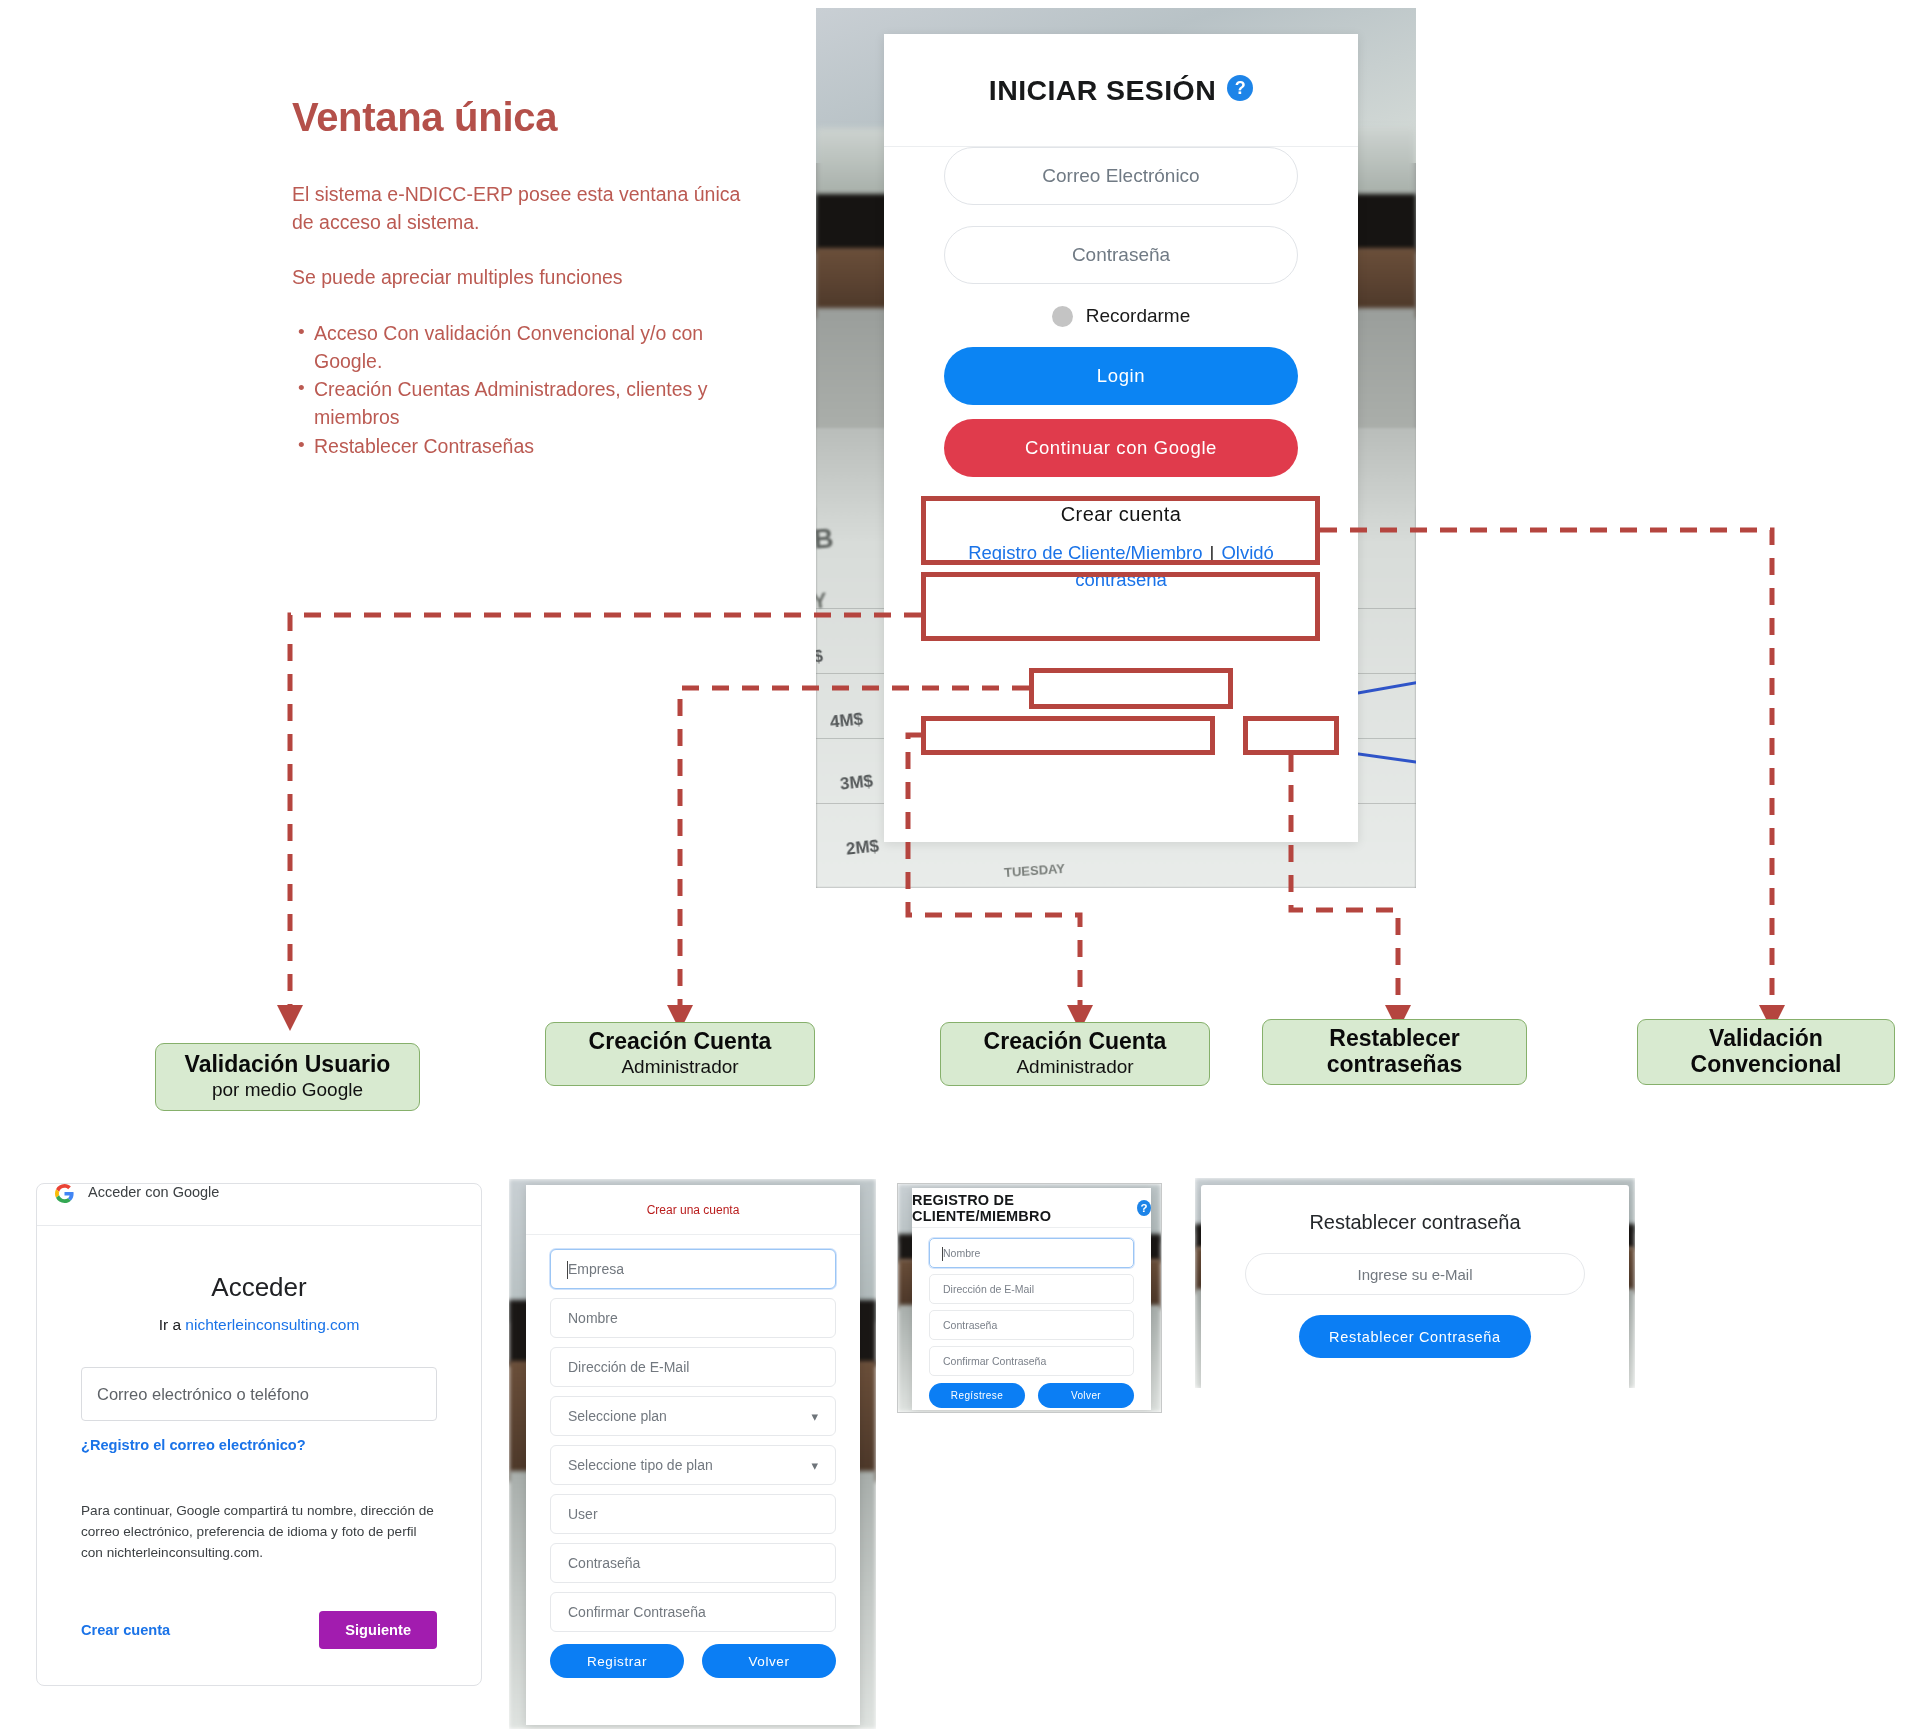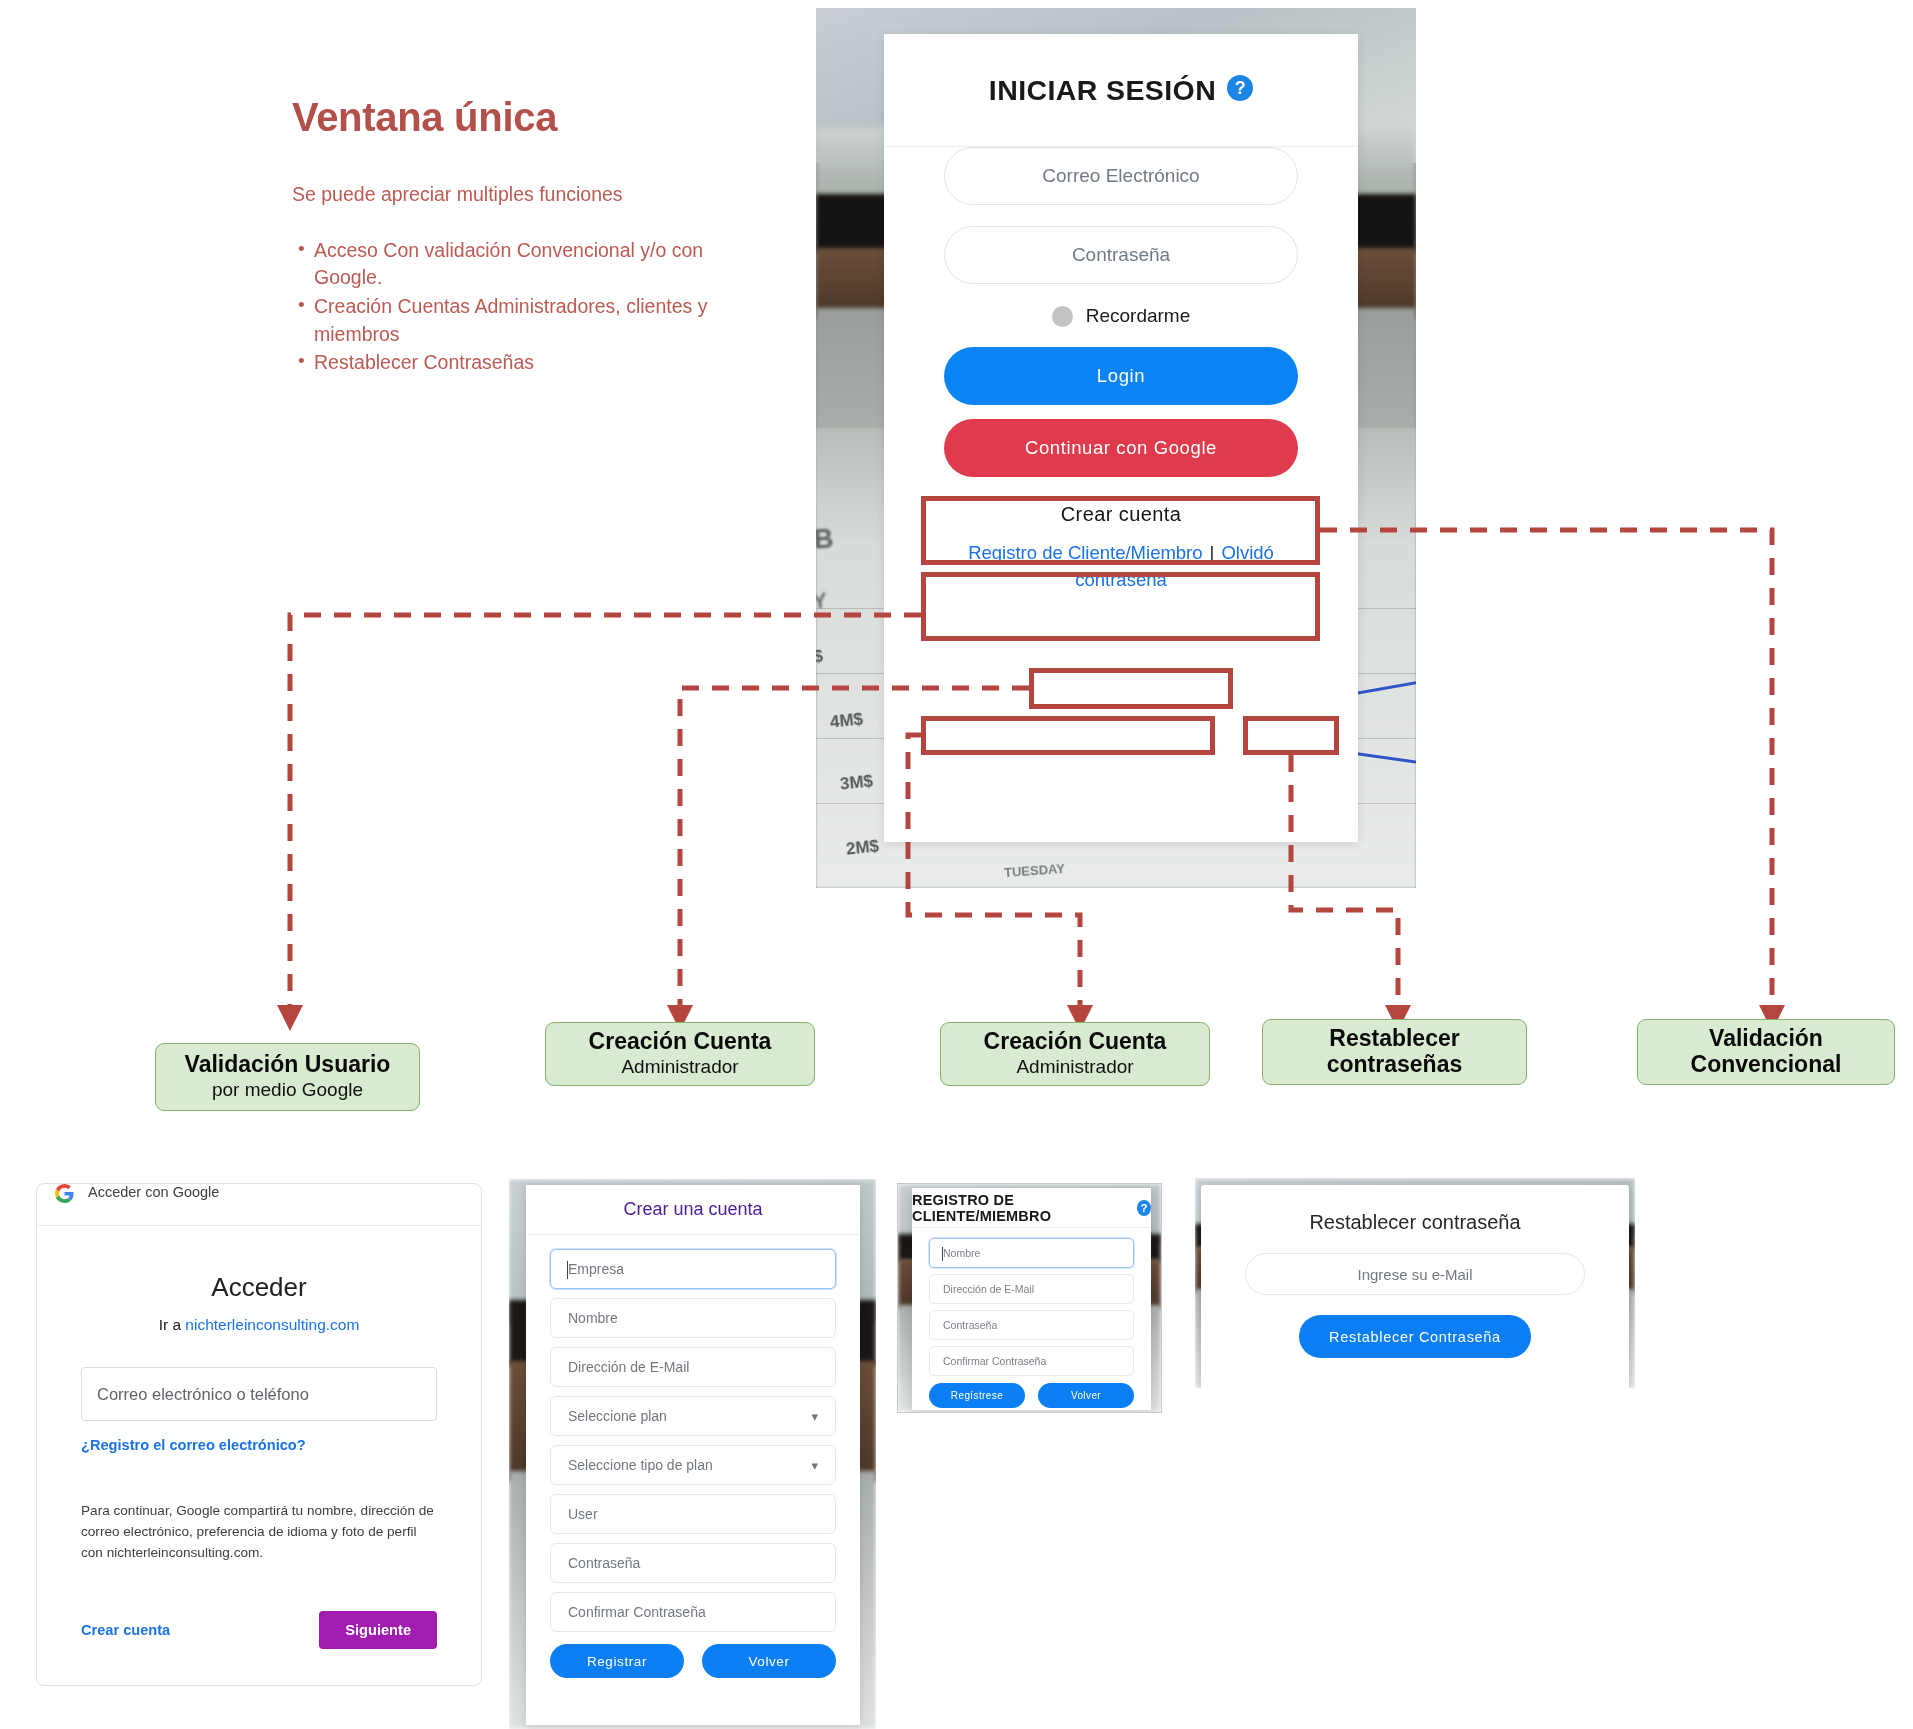--- a/index.html
+++ b/index.html
@@ -249,21 +249,21 @@
   .mini-card {
     position: absolute; background: #ffffff; box-shadow: 0 2px 9px rgba(0,0,0,0.13);
   }
 
   .crear-panel { left: 509px; top: 1179px; width: 367px; height: 550px; }
   .crear-card { left: 17px; top: 6px; width: 334px; height: 540px; }
   .cc-head {
     height: 50px; display: flex; align-items: center; justify-content: center;
     border-bottom: 1px solid #eceef0;
   }
-  .cc-title { font-size: 18px; color: #4c1d95; text-align: center; }
+  .cc-title { font-size: 12px; color: #b91c1c; text-align: center; }
   .cc-body { padding: 14px 24px 0; }
   .cc-field {
     height: 40px; border: 1px solid #e6e8eb; border-radius: 6px;
     display: flex; align-items: center; padding: 0 17px;
     font-size: 14px; color: #72787f; margin-bottom: 9px;
     background: #fff; position: relative;
   }
   .cc-field.focused { border: 1.6px solid #9cc6f5; box-shadow: 0 0 0 1px #cfe2fb; }
   .cc-field.focused:before {
     content: ""; position: absolute; left: 16px; top: 11px;
@@ -327,20 +327,21 @@
     font-family: "Liberation Sans", sans-serif;
   }
 </style>
 </head>
 <body>
 
 <div id="page">
 
   <div class="doc-text">
     <h1 class="doc-title">Ventana única</h1>
+    <p class="doc-para">El sistema e-NDICC-ERP posee esta ventana única de acceso al sistema.</p>
     <p class="doc-para">Se puede apreciar multiples funciones</p>
     <ul class="doc-list">
       <li>Acceso Con validación Convencional y/o con Google.</li>
       <li>Creación Cuentas Administradores, clientes y miembros</li>
       <li>Restablecer Contraseñas</li>
     </ul>
   </div>
 
   <div class="login-backdrop">
     <div class="bd-layer">

